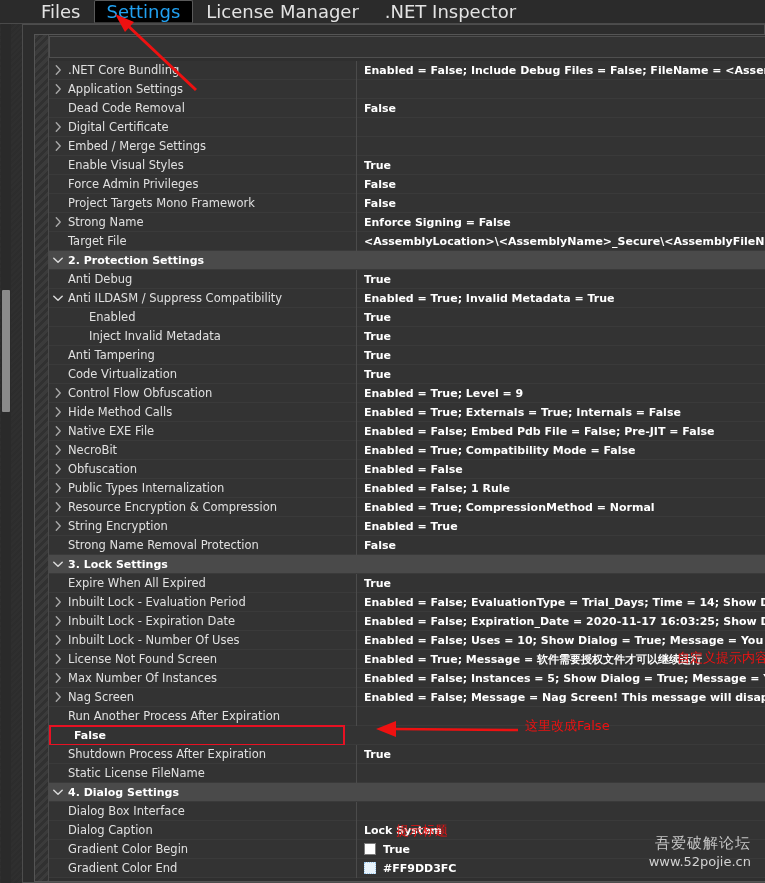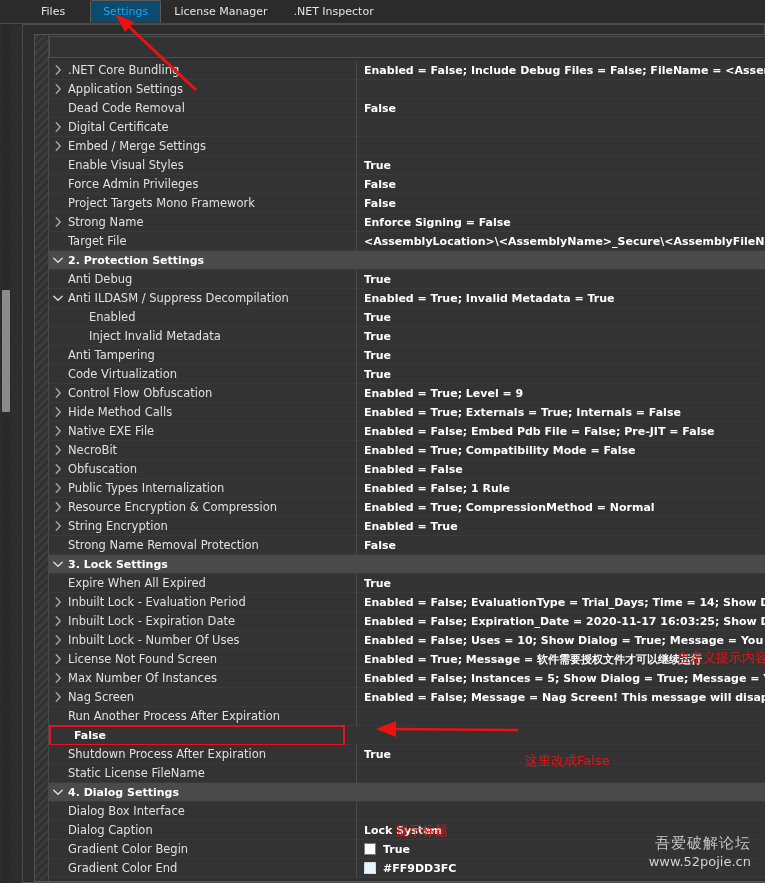--- a/index.html
+++ b/index.html
@@ -24,34 +24,33 @@
   #tabbar{
     position:absolute;left:0;top:0;width:765px;height:24px;
     background:#2b2b2b;
     border-bottom:1px solid #4a4a4a;
     display:flex;align-items:flex-end;
     padding-left:28px;box-sizing:border-box;
   }
   .tab{
     height:23px;line-height:22px;
     padding:0 12px;
-    font-size:11px;
+    font-size:18px;
     color:#e3e3e3;
     white-space:nowrap;
     box-sizing:border-box;
     border:1px solid transparent;
     border-bottom:none;
   }
   .tab.active{
     color:#21a1f1;
-    background:#0c4a6e;
+    background:#000000;
     border:1px solid #5a5a5a;
     border-bottom:1px solid #333333;
     border-radius:2px 2px 0 0;
-    margin-left:12px;
   }
 
   
   #left-scroll{
     position:absolute;left:1px;top:24px;width:10px;height:859px;
     background:#2a2a2a;
   }
   #left-scroll-thumb{
     position:absolute;left:1px;top:266px;width:8px;height:122px;
     background:#8b8b8b;border-radius:1px;
@@ -168,21 +167,21 @@
     pointer-events:none;user-select:none;white-space:nowrap;
   }
 
   
   .anno{position:absolute;pointer-events:none;}
   .anno-text{
     position:absolute;color:#ee1111;white-space:nowrap;
     pointer-events:none;
   }
   #anno-custom-msg{left:645px;top:649px;font-size:13px;padding-left:32px;}
-  #anno-false{left:525px;top:752px;font-size:13px;}
+  #anno-false{left:525px;top:717px;font-size:13px;}
   #anno-title{left:396px;top:822px;font-size:13px;}
 
   
   #site-wm{
     position:absolute;right:14px;bottom:14px;text-align:right;
     color:#b9b9b9;pointer-events:none;
   }
   #site-wm .cn{font-size:15px;letter-spacing:1px;color:#c6c6c6;}
   #site-wm .url{font-size:13px;color:#d2d2d2;margin-top:1px;}
 </style>
@@ -347,21 +346,21 @@
               <span class="value">True</span>
             </div>
           </div>
           <div class="row">
             <div class="expander">
               <svg width="10" height="7" viewBox="0 0 10 7">
                 <path d="M0.8 1.3 L5 5.2 L9.2 1.3" stroke="#d8d8d8" stroke-width="1.5" fill="none" stroke-linecap="round" stroke-linejoin="round"></path>
               </svg>
             </div>
             <div class="namecell">
-              <span class="name">Anti ILDASM / Suppress Decompilation</span>
+              <span class="name">Anti ILDASM / Suppress Compatibility</span>
             </div>
             <div class="valuecell">
               <span class="value">Enabled = True; Invalid Metadata = True</span>
             </div>
           </div>
           <div class="row">
             <div class="expander"></div>
             <div class="namecell">
               <span class="name indent1">Enabled</span>
             </div>

